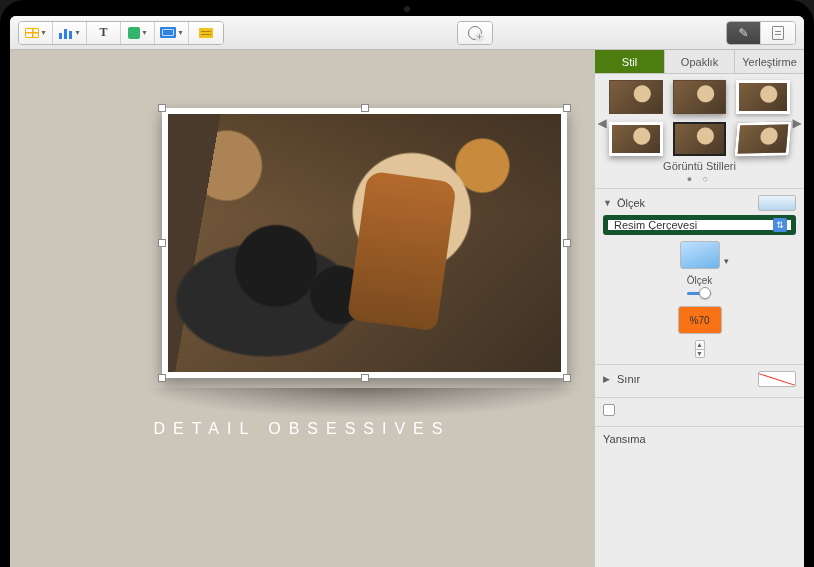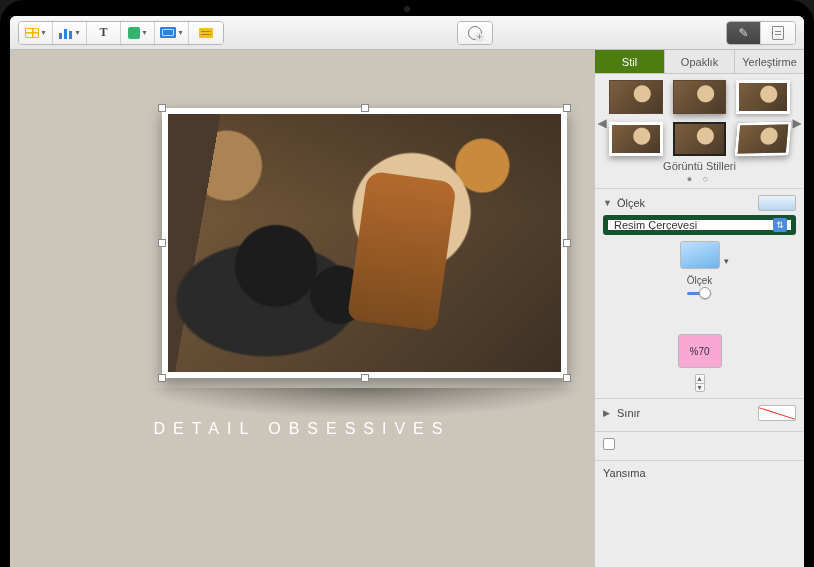--- a/index.html
+++ b/index.html
@@ -76,21 +76,21 @@
 .select { display:flex; align-items:center; height: 20px; border: 5px solid #14532d; border-radius: 3px; background: #fff; padding: 0 4px 0 6px; font-size: 11px; color:#333; cursor:pointer; }
 .select .sel-chev { margin-left:auto; width:14px; height:14px; background:#4a8de0; border-radius:2px; color:#fff; font-size:9px; display:flex; align-items:center; justify-content:center; }
 
 .row { display: flex; align-items: center; gap: 6px; margin-top: 6px; flex-direction: column; }
 .color-well { width: 40px; height: 28px; border: 1px solid #b9b9b9; border-radius: 3px; background: linear-gradient(160deg,#bfe1ff,#6fb4ec); position: relative; cursor: pointer; }
 .color-well::after{content:"▾"; position:absolute; right:-10px; bottom:2px; font-size:9px; color:#555;}
 .slider { flex: 1; height: 14px; position: relative; }
 .slider-track { position:absolute; left:0; right:0; top:50%; height:3px; margin-top:-1.5px; background:#cfcfcf; border-radius:2px; }
 .slider-fill { position:absolute; left:0; top:50%; height:3px; margin-top:-1.5px; background:#4a8de0; border-radius:2px; }
 .slider-knob { position:absolute; top:50%; width:12px; height:12px; margin-top:-6px; background:#fff; border:1px solid #9a9a9a; border-radius:50%; box-shadow:0 1px 1px rgba(0,0,0,.2); cursor:pointer; }
-.num-field { width: 44px; height: 34px; border: 1px solid #b9b9b9; border-radius: 3px; background:#f9a8d4; font-size:10px; text-align:center; display:flex; align-items:center; justify-content:center;margin-top:28px; }
+.num-field { width: 44px; height: 28px; border: 1px solid #b9b9b9; border-radius: 3px; background:#f97316; font-size:10px; text-align:center; display:flex; align-items:center; justify-content:center; }
 .stepper { width:10px; height:18px; display:flex; flex-direction:column; }
 .stepper span{ flex:1; font-size:7px; line-height:1; text-align:center; color:#666; border:1px solid #b9b9b9; background:#fafafa; cursor:pointer;}
 .stepper span:first-child{border-radius:2px 2px 0 0; border-bottom:none;}
 .stepper span:last-child{border-radius:0 0 2px 2px;}
 
 .checkbox { width:12px; height:12px; border:1px solid #9a9a9a; border-radius:2px; background:#fff; cursor:pointer; }
 
 .field-label { font-size: 10px; color:#555; }
 
 

